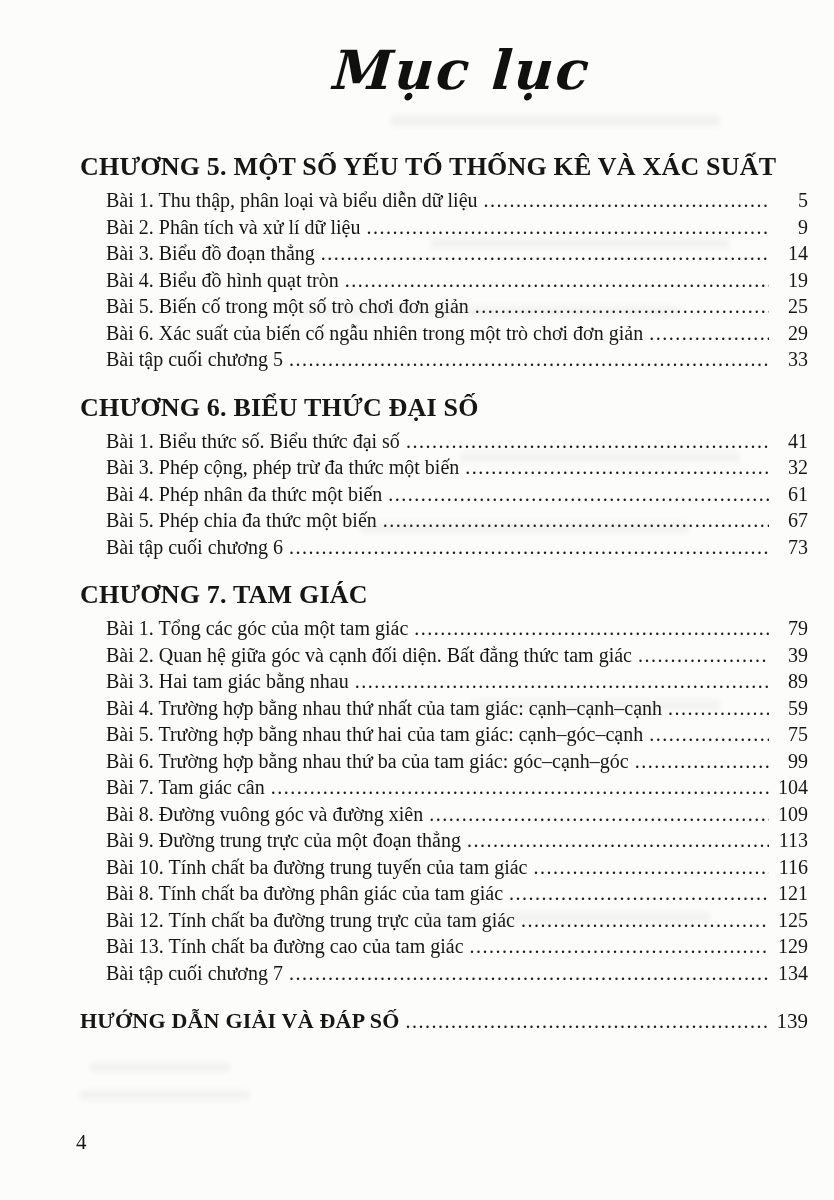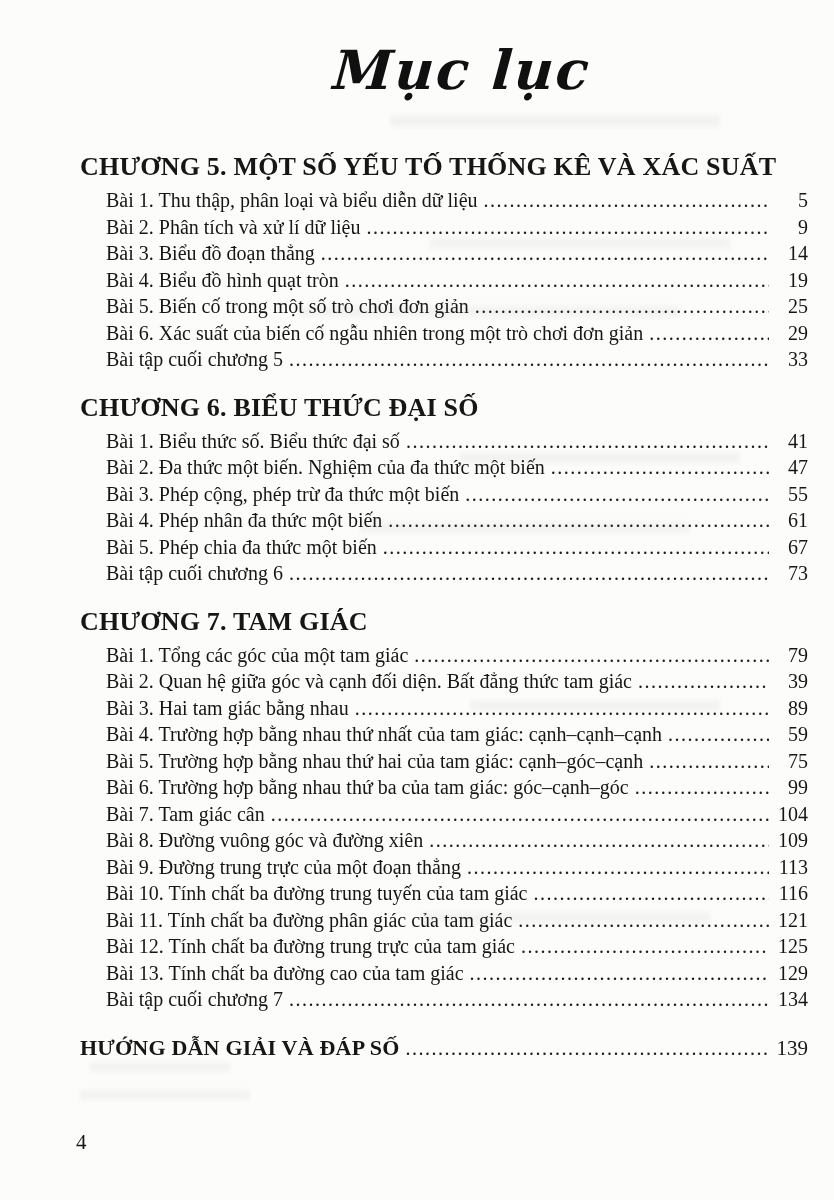--- a/index.html
+++ b/index.html
@@ -156,28 +156,23 @@
   </div>
       <div class="chapter">
     <div class="chapter-heading">CHƯƠNG 6. BIỂU THỨC ĐẠI SỐ</div>
     <div class="entries">
           <div class="toc-row">
     <span class="entry-label">Bài 1. Biểu thức số. Biểu thức đại số</span>
     <span class="leader"></span>
     <span class="entry-page">41</span>
   </div>
           <div class="toc-row">
-    <span class="entry-label">Bài 2. Đa thức một biến. Nghiệm của đa thức một biến</span>
-    <span class="leader"></span>
-    <span class="entry-page">47</span>
-  </div>
-          <div class="toc-row">
     <span class="entry-label">Bài 3. Phép cộng, phép trừ đa thức một biến</span>
     <span class="leader"></span>
-    <span class="entry-page">55</span>
+    <span class="entry-page">32</span>
   </div>
           <div class="toc-row">
     <span class="entry-label">Bài 4. Phép nhân đa thức một biến</span>
     <span class="leader"></span>
     <span class="entry-page">61</span>
   </div>
           <div class="toc-row">
     <span class="entry-label">Bài 5. Phép chia đa thức một biến</span>
     <span class="leader"></span>
     <span class="entry-page">67</span>
@@ -236,21 +231,21 @@
     <span class="entry-label">Bài 9. Đường trung trực của một đoạn thẳng</span>
     <span class="leader"></span>
     <span class="entry-page">113</span>
   </div>
           <div class="toc-row">
     <span class="entry-label">Bài 10. Tính chất ba đường trung tuyến của tam giác</span>
     <span class="leader"></span>
     <span class="entry-page">116</span>
   </div>
           <div class="toc-row">
-    <span class="entry-label">Bài 11. Tính chất ba đường phân giác của tam giác</span>
+    <span class="entry-label">Bài 8. Tính chất ba đường phân giác của tam giác</span>
     <span class="leader"></span>
     <span class="entry-page">121</span>
   </div>
           <div class="toc-row">
     <span class="entry-label">Bài 12. Tính chất ba đường trung trực của tam giác</span>
     <span class="leader"></span>
     <span class="entry-page">125</span>
   </div>
           <div class="toc-row">
     <span class="entry-label">Bài 13. Tính chất ba đường cao của tam giác</span>

